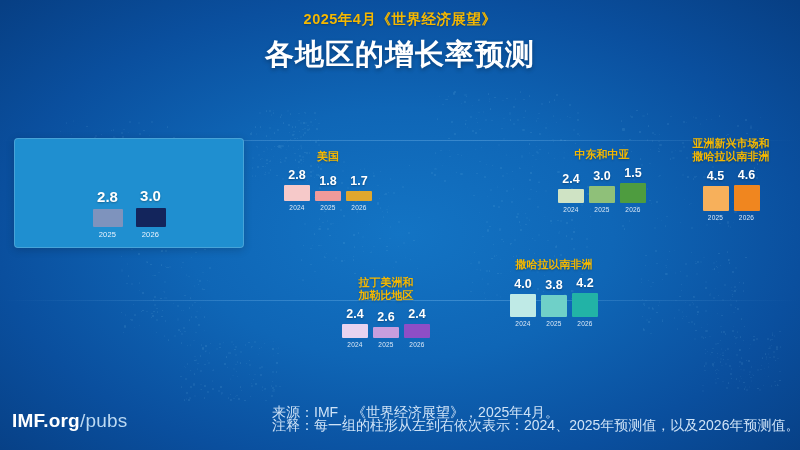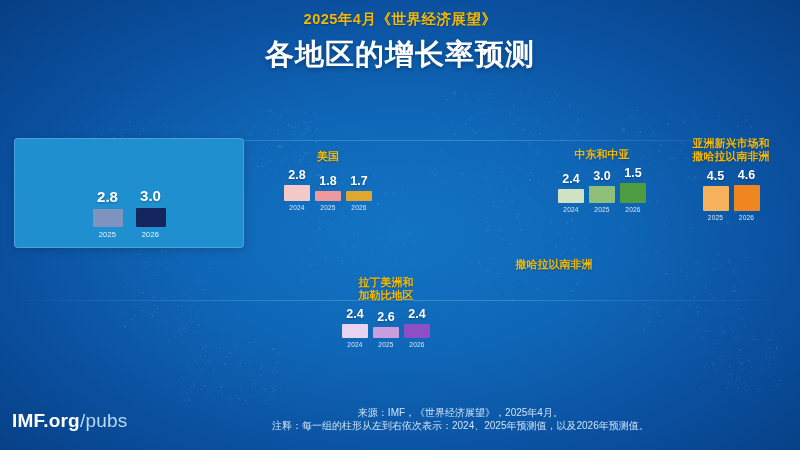--- a/index.html
+++ b/index.html
@@ -62,21 +62,21 @@
   .yr{color:#dce9f7;font-size:6.5px;margin-top:3px;letter-spacing:.2px;}
 
   
   .globalbox .val{font-size:15px;margin-bottom:4px;}
   .globalbox .bar{width:30px;}
   .globalbox .yr{font-size:7.5px;color:#eaf4ff;}
 
   
   .logo{position:absolute;left:12px;bottom:18px;color:#ffffff;font-size:19px;font-weight:bold;letter-spacing:.2px;}
   .logo .pubs{color:#bcd9f2;font-weight:normal;}
-  .notes{position:absolute;left:272px;bottom:18px;color:#cfe3f7;font-size:10px;line-height:13px;text-align:center;}
+  .notes{position:absolute;left:272px;bottom:18px;color:#cfe3f7;font-size:14px;line-height:13px;}
   .notes div{white-space:nowrap;}
 </style>
 </head>
 <body>
 
 <div id="stage">
 
   <div class="mapdots" id="mapdots">
       <span style="width: 1.4px; height: 1.4px; left: 95.9118px; top: 168.806px; opacity: 0.84;"></span>
       <span style="width: 1.4px; height: 1.4px; left: 123.504px; top: 198.29px; opacity: 0.8;"></span>
@@ -1479,20 +1479,37 @@
         <div class="bargrp">
           <div class="val">2.4</div>
           <div class="bar" style="background: rgb(142, 78, 198); height: 14px;"></div>
           <div class="yr">2026</div>
         </div>
       </div>
   </div>
 
   <div class="panel" style="left:494px;top:258px;width:120px;">
     <div class="ptitle">撒哈拉以南非洲</div>
+    <div class="chart" id="chart-6">
+        <div class="bargrp">
+          <div class="val">4.0</div>
+          <div class="bar" style="background: rgb(191, 234, 230); height: 23px;"></div>
+          <div class="yr">2024</div>
+        </div>
+        <div class="bargrp">
+          <div class="val">3.8</div>
+          <div class="bar" style="background: rgb(111, 208, 200); height: 22px;"></div>
+          <div class="yr">2025</div>
+        </div>
+        <div class="bargrp">
+          <div class="val">4.2</div>
+          <div class="bar" style="background: rgb(34, 179, 166); height: 24px;"></div>
+          <div class="yr">2026</div>
+        </div>
+      </div>
   </div>
 
   <div class="logo">
     <span>IMF.org</span><span class="pubs">/pubs</span>
   </div>
   <div class="notes">
     <div>来源：IMF，《世界经济展望》，2025年4月。</div>
     <div>注释：每一组的柱形从左到右依次表示：2024、2025年预测值，以及2026年预测值。</div>
   </div>
 

